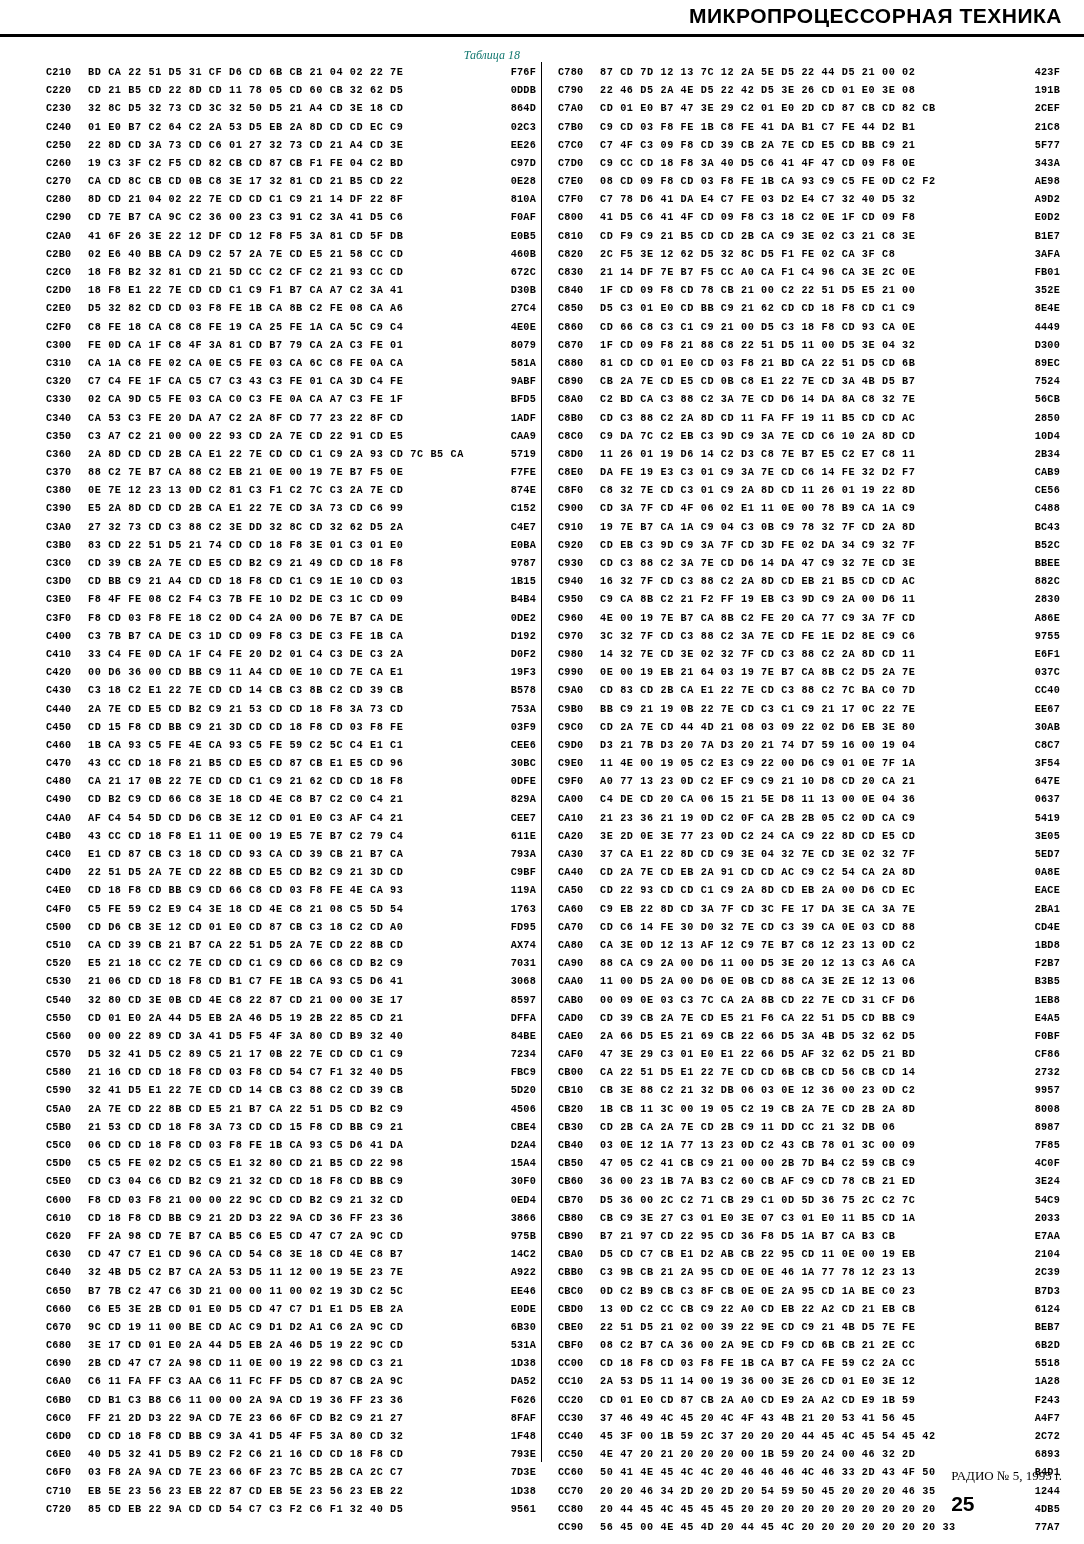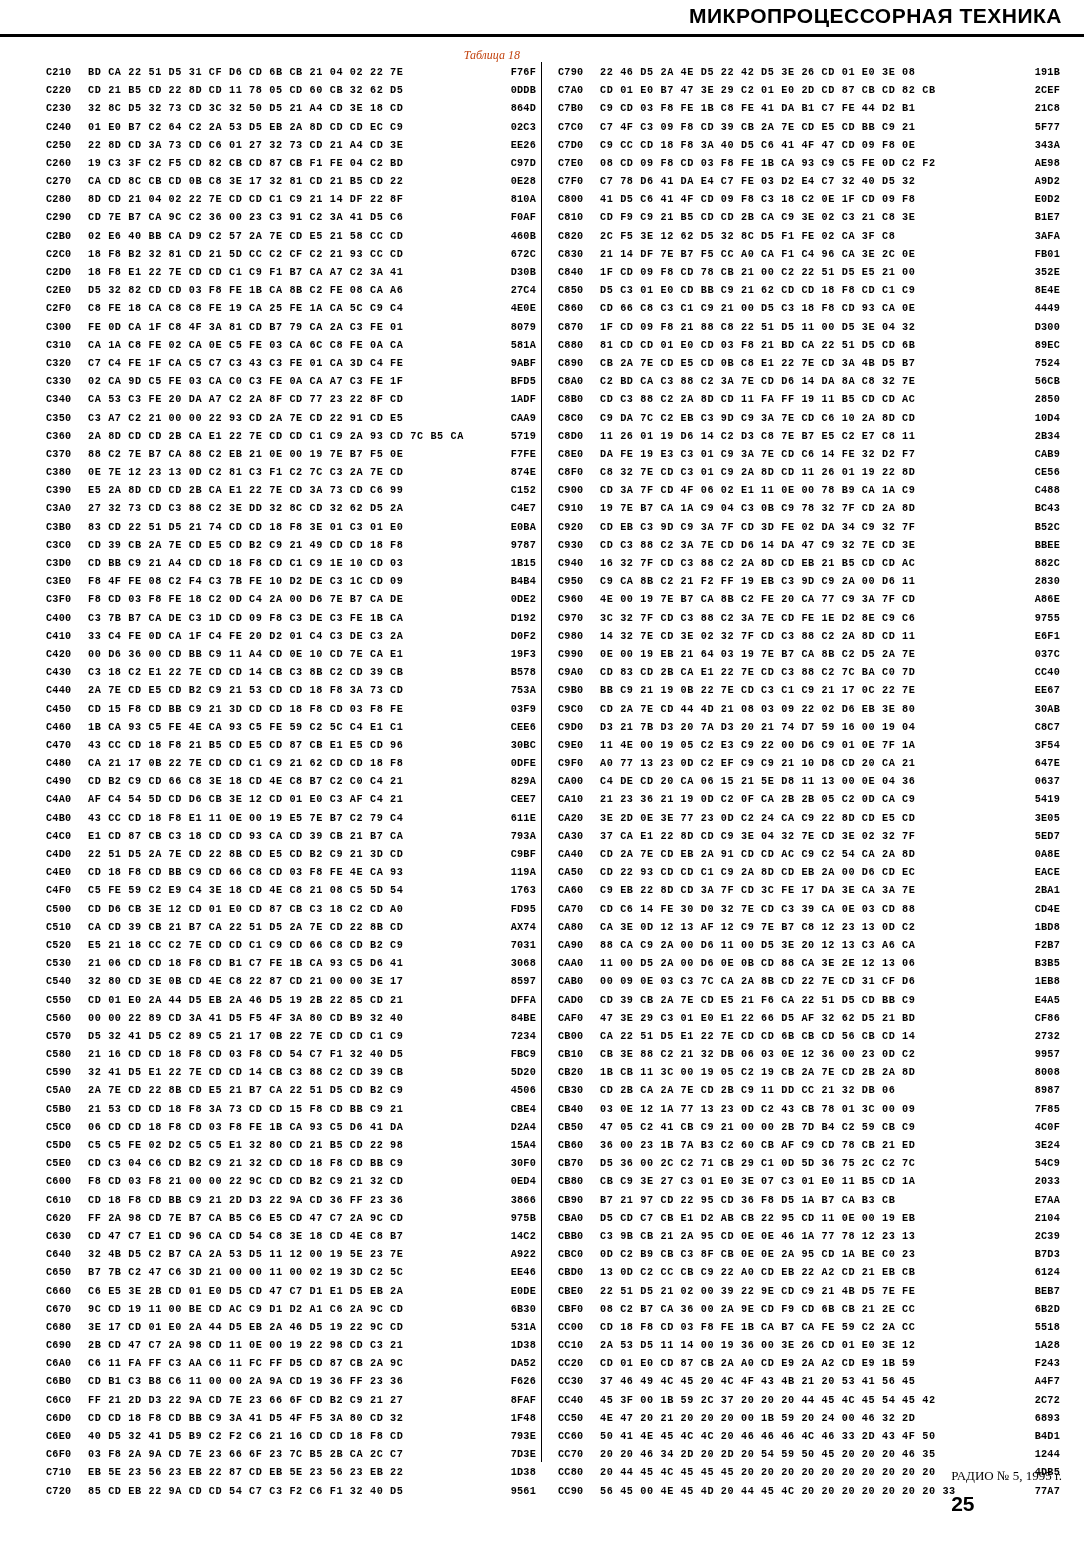--- a/index.html
+++ b/index.html
@@ -52,21 +52,21 @@
   
   .table-caption {
     position: absolute;
     left: 0;
     top: 48px;
     width: 520px;
     text-align: right;
     font-family: "Liberation Serif", serif;
     font-size: 12px;
     font-style: italic;
-    color: #c2410c;
+    color: #0f766e;
   }
   
   .cols {
     position: absolute;
     left: 0;
     top: 64px;
     width: 1084px;
     display: flex;
     gap: 0;
   }
@@ -189,20 +189,25 @@
               <td class="addr">C280</td>
               <td class="bytes">8D CD 21 04 02 22 7E CD CD C1 C9 21 14 DF 22 8F</td>
               <td class="csum">810A</td>
             </tr>
             <tr>
               <td class="addr">C290</td>
               <td class="bytes">CD 7E B7 CA 9C C2 36 00 23 C3 91 C2 3A 41 D5 C6</td>
               <td class="csum">F0AF</td>
             </tr>
             <tr>
+              <td class="addr">C2A0</td>
+              <td class="bytes">41 6F 26 3E 22 12 DF CD 12 F8 F5 3A 81 CD 5F DB</td>
+              <td class="csum">E0B5</td>
+            </tr>
+            <tr>
               <td class="addr">C2B0</td>
               <td class="bytes">02 E6 40 BB CA D9 C2 57 2A 7E CD E5 21 58 CC CD</td>
               <td class="csum">460B</td>
             </tr>
             <tr>
               <td class="addr">C2C0</td>
               <td class="bytes">18 F8 B2 32 81 CD 21 5D CC C2 CF C2 21 93 CC CD</td>
               <td class="csum">672C</td>
             </tr>
             <tr>
@@ -545,20 +550,25 @@
               <td class="bytes">85 CD EB 22 9A CD CD 54 C7 C3 F2 C6 F1 32 40 D5</td>
               <td class="csum">9561</td>
             </tr>
           </tbody>
       </table>
     </div>
     <div class="col right">
       <table class="dump">
         <tbody id="tbody-right">
             <tr>
+              <td class="addr">C780</td>
+              <td class="bytes">87 CD 7D 12 13 7C 12 2A 5E D5 22 44 D5 21 00 02</td>
+              <td class="csum">423F</td>
+            </tr>
+            <tr>
               <td class="addr">C790</td>
               <td class="bytes">22 46 D5 2A 4E D5 22 42 D5 3E 26 CD 01 E0 3E 08</td>
               <td class="csum">191B</td>
             </tr>
             <tr>
               <td class="addr">C7A0</td>
               <td class="bytes">CD 01 E0 B7 47 3E 29 C2 01 E0 2D CD 87 CB CD 82 CB</td>
               <td class="csum">2CEF</td>
             </tr>
             <tr>
@@ -803,20 +813,25 @@
             </tr>
             <tr>
               <td class="addr">CAB0</td>
               <td class="bytes">00 09 0E 03 C3 7C CA 2A 8B CD 22 7E CD 31 CF D6</td>
               <td class="csum">1EB8</td>
             </tr>
             <tr>
               <td class="addr">CAD0</td>
               <td class="bytes">CD 39 CB 2A 7E CD E5 21 F6 CA 22 51 D5 CD BB C9</td>
               <td class="csum">E4A5</td>
+            </tr>
+            <tr>
+              <td class="addr">CAE0</td>
+              <td class="bytes">2A 66 D5 E5 21 69 CB 22 66 D5 3A 4B D5 32 62 D5</td>
+              <td class="csum">F0BF</td>
             </tr>
             <tr>
               <td class="addr">CAF0</td>
               <td class="bytes">47 3E 29 C3 01 E0 E1 22 66 D5 AF 32 62 D5 21 BD</td>
               <td class="csum">CF86</td>
             </tr>
             <tr>
               <td class="addr">CB00</td>
               <td class="bytes">CA 22 51 D5 E1 22 7E CD CD 6B CB CD 56 CB CD 14</td>
               <td class="csum">2732</td>

